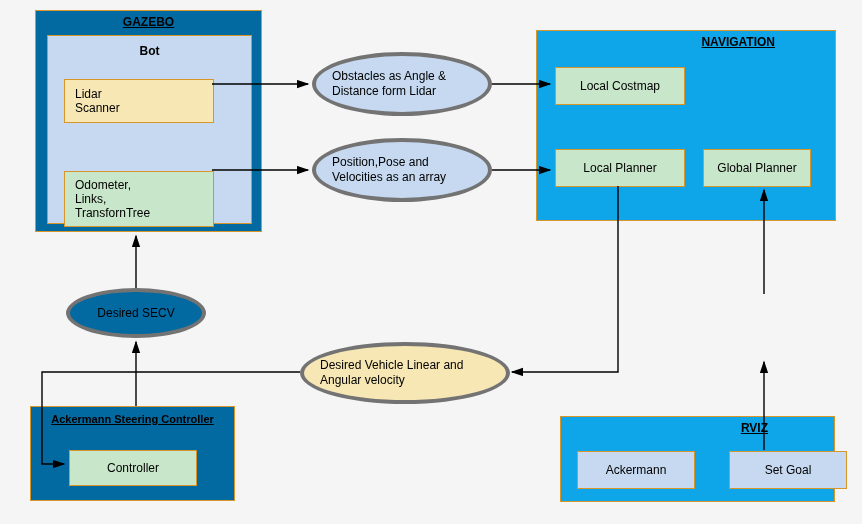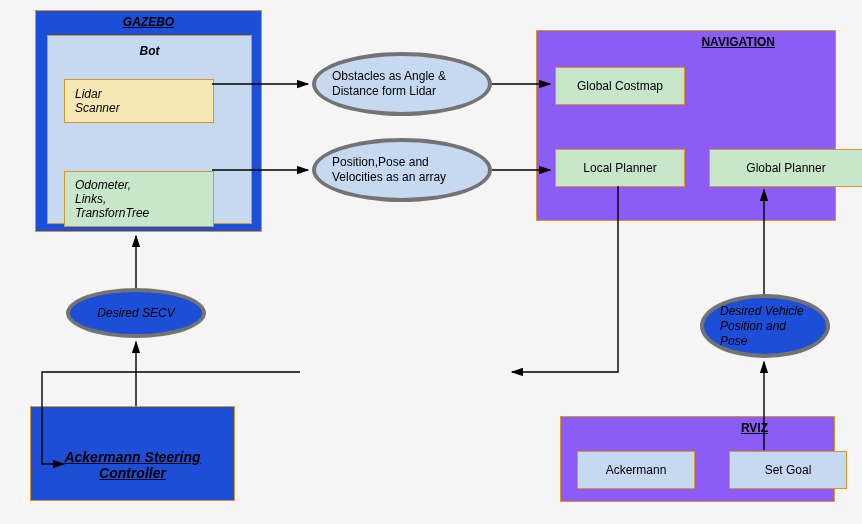--- a/index.html
+++ b/index.html
@@ -45,25 +45,25 @@
     border: 4px solid #737373;
     border-radius: 50%;
     box-sizing: border-box;
     display: flex;
     align-items: center;
     justify-content: center;
     text-align: left;
     padding: 8px 16px;
     line-height: 1.25;
   }
-  .bg-pink { background: #1d4ed8; font-style: italic; }
+  .bg-pink { background: #0369a1; }
   .bg-blue { background: #c6d9f0; }
   .bg-yellow { background: #f7e7b4; }
   .bg-green { background: #c8e6c9; }
-  .bg-purple { background: #8b5cf6; }
+  .bg-purple { background: #0ea5e9; }
   svg.arrows {
     position: absolute;
     left: 0; top: 0;
     width: 862px; height: 524px;
     pointer-events: none;
   }
   .leftnode {
     display:flex;
     flex-direction:column;
     align-items:flex-start;
@@ -86,39 +86,40 @@
       <div class="node bg-yellow leftnode" style="left:16px; top:24px; width:150px; height:44px; white-space:pre-line;">Lidar
 Scanner</div>
       <div class="node bg-green leftnode" style="left:16px; top:116px; width:150px; height:56px; white-space:pre-line;">Odometer,
 Links,
 TransfornTree</div>
     </div>
   </div>
 
   <div class="box bg-purple" style="left:536px; top:30px; width:300px; height:191px;">
     <div class="title" style="text-align:right; padding-right:60px;">NAVIGATION</div>
-    <div class="node bg-green" style="left:18px; top:36px; width:130px; height:38px;">Global Costmap</div>
+    <div class="node bg-green" style="left:18px; top:36px; width:130px; height:38px;">Local Costmap</div>
     <div class="node bg-green" style="left:18px; top:118px; width:130px; height:38px;">Local Planner</div>
-    <div class="node bg-green" style="left:172px; top:118px; width:154px; height:38px;">Global Planner</div>
+    <div class="node bg-green" style="left:166px; top:118px; width:108px; height:38px;">Global Planner</div>
   </div>
 
   <div class="box bg-pink" style="left:30px; top:406px; width:205px; height:95px;">
-    <div class="title" style="font-size:14px; padding-top:6px;margin-top:36px;">Ackermann Steering Controller</div>
+    <div class="title" style="font-size:11px; padding-top:6px;">Ackermann Steering Controller</div>
+    <div class="node bg-green" style="left:38px; top:43px; width:128px; height:36px;">Controller</div>
   </div>
 
   <div class="box bg-purple" style="left:560px; top:416px; width:275px; height:86px;">
     <div class="title" style="text-align:right; padding-right:66px;">RVIZ</div>
     <div class="node bg-blue" style="left:16px; top:34px; width:118px; height:38px;">Ackermann</div>
     <div class="node bg-blue" style="left:144px; top:34px; width:118px; height:38px;margin-left:24px;">Set Goal</div>
   </div>
 
   <div class="ellipse bg-blue" style="left:312px; top:52px; width:180px; height:64px;">Obstacles as Angle &amp; Distance form Lidar</div>
   <div class="ellipse bg-blue" style="left:312px; top:138px; width:180px; height:64px;">Position,Pose and Velocities as an array</div>
   <div class="ellipse bg-pink" style="left:66px; top:288px; width:140px; height:50px;">Desired SECV</div>
-  <div class="ellipse bg-pink" style="left:700px; top:294px; width:130px; height:64px;">Desired Vehicle Position and Pose</div>
+  <div class="ellipse bg-yellow" style="left:300px; top:342px; width:210px; height:62px;">Desired Vehicle Linear and Angular velocity</div>
 
   <svg class="arrows">
     <defs>
       <marker id="arrow" markerWidth="10" markerHeight="10" refX="8" refY="3" orient="auto" markerUnits="strokeWidth">
         <path d="M0,0 L0,6 L9,3 z" fill="#000"></path>
       </marker>
     </defs>
 
     <line x1="212" y1="84" x2="308" y2="84" stroke="#000" stroke-width="1.4" marker-end="url(#arrow)"></line>
 

